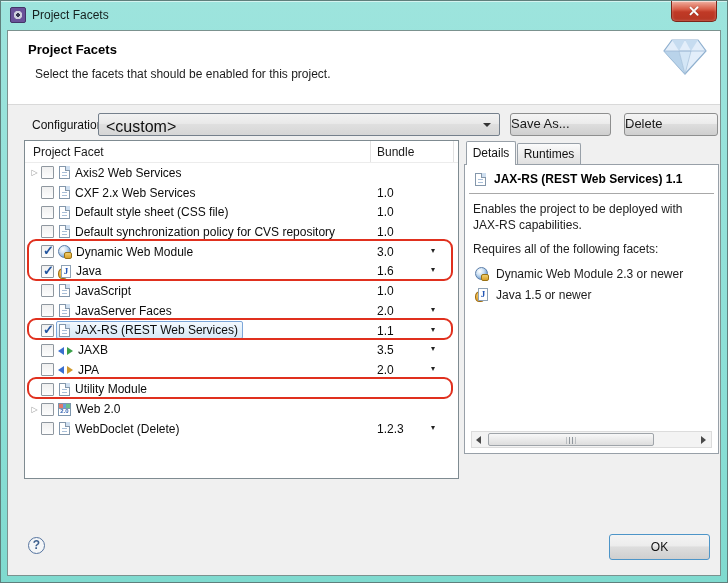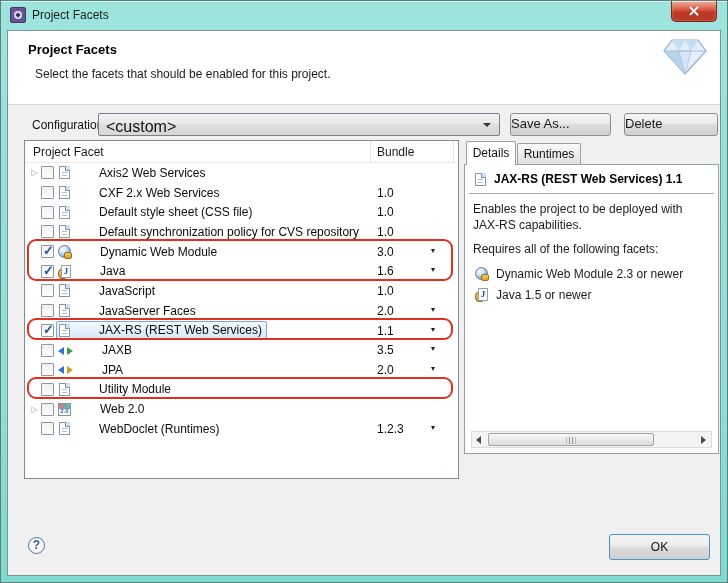--- a/index.html
+++ b/index.html
@@ -87,21 +87,21 @@
   .row{ position:relative; height:19.7px; display:flex; align-items:center; padding-left:3px; }
   .expander{ width:13px; font-size:8px; color:#9a9a9a; text-align:center; flex:none; }
   .checkbox{
     width:13px; height:13px; flex:none; margin-right:2px; position:relative;
     background:linear-gradient(#f0f0f0,#fdfdfd); border:1px solid #8f979f; border-radius:1px;
   }
   .checkbox.checked::after{
     content:"\2713"; position:absolute; left:1px; top:-3px;
     font-size:13px; font-weight:bold; color:#2456a0;
   }
-  .label-wrap{ display:inline-flex; align-items:center; border:1px solid transparent; border-radius:2px; padding:1px 4px 1px 1px;gap:24px; }
+  .label-wrap{ display:inline-flex; align-items:center; border:1px solid transparent; border-radius:2px; padding:1px 4px 1px 1px; }
   .label-wrap.selected{ background:linear-gradient(#f3f9fe,#d6e9f8); border-color:#7da7d9; }
   .row-icon{ flex:none; }
   .label{ font-size:12px; color:#0c0c0c; margin-left:5px; white-space:nowrap; }
   .version{ position:absolute; left:352px; top:3px; font-size:12px; color:#0c0c0c; }
   .vmenu{ position:absolute; left:406px; top:4px; font-size:8px; color:#222; }
   .red-box{
     position:absolute; left:2px; width:426px;
     border:2px solid #e0301e; border-radius:9px;
     pointer-events:none; z-index:6;
   }
@@ -425,21 +425,21 @@
     </span>
     <span class="version"></span>
     <span class="vmenu"></span>
   </div>
 
   <div class="row">
     <span class="expander"></span>
     <span class="checkbox"></span>
     <span class="label-wrap">
       <span class="icon row-icon doc-icon"></span>
-      <span class="label">WebDoclet (Runtimes)</span>
+      <span class="label">WebDoclet (Delete)</span>
     </span>
     <span class="version">1.2.3</span>
     <span class="vmenu">▾</span>
   </div>
 </div>
     <div class="red-box" style="border-color: rgb(224, 48, 30); top: 97.8px; height: 42.4px;"></div>
         <div class="red-box" style="border-color: rgb(224, 48, 30); top: 176.6px; height: 22.7px;"></div>
         <div class="red-box" style="border-color: rgb(224, 48, 30); top: 235.7px; height: 22.7px;"></div>
       </div>
 

